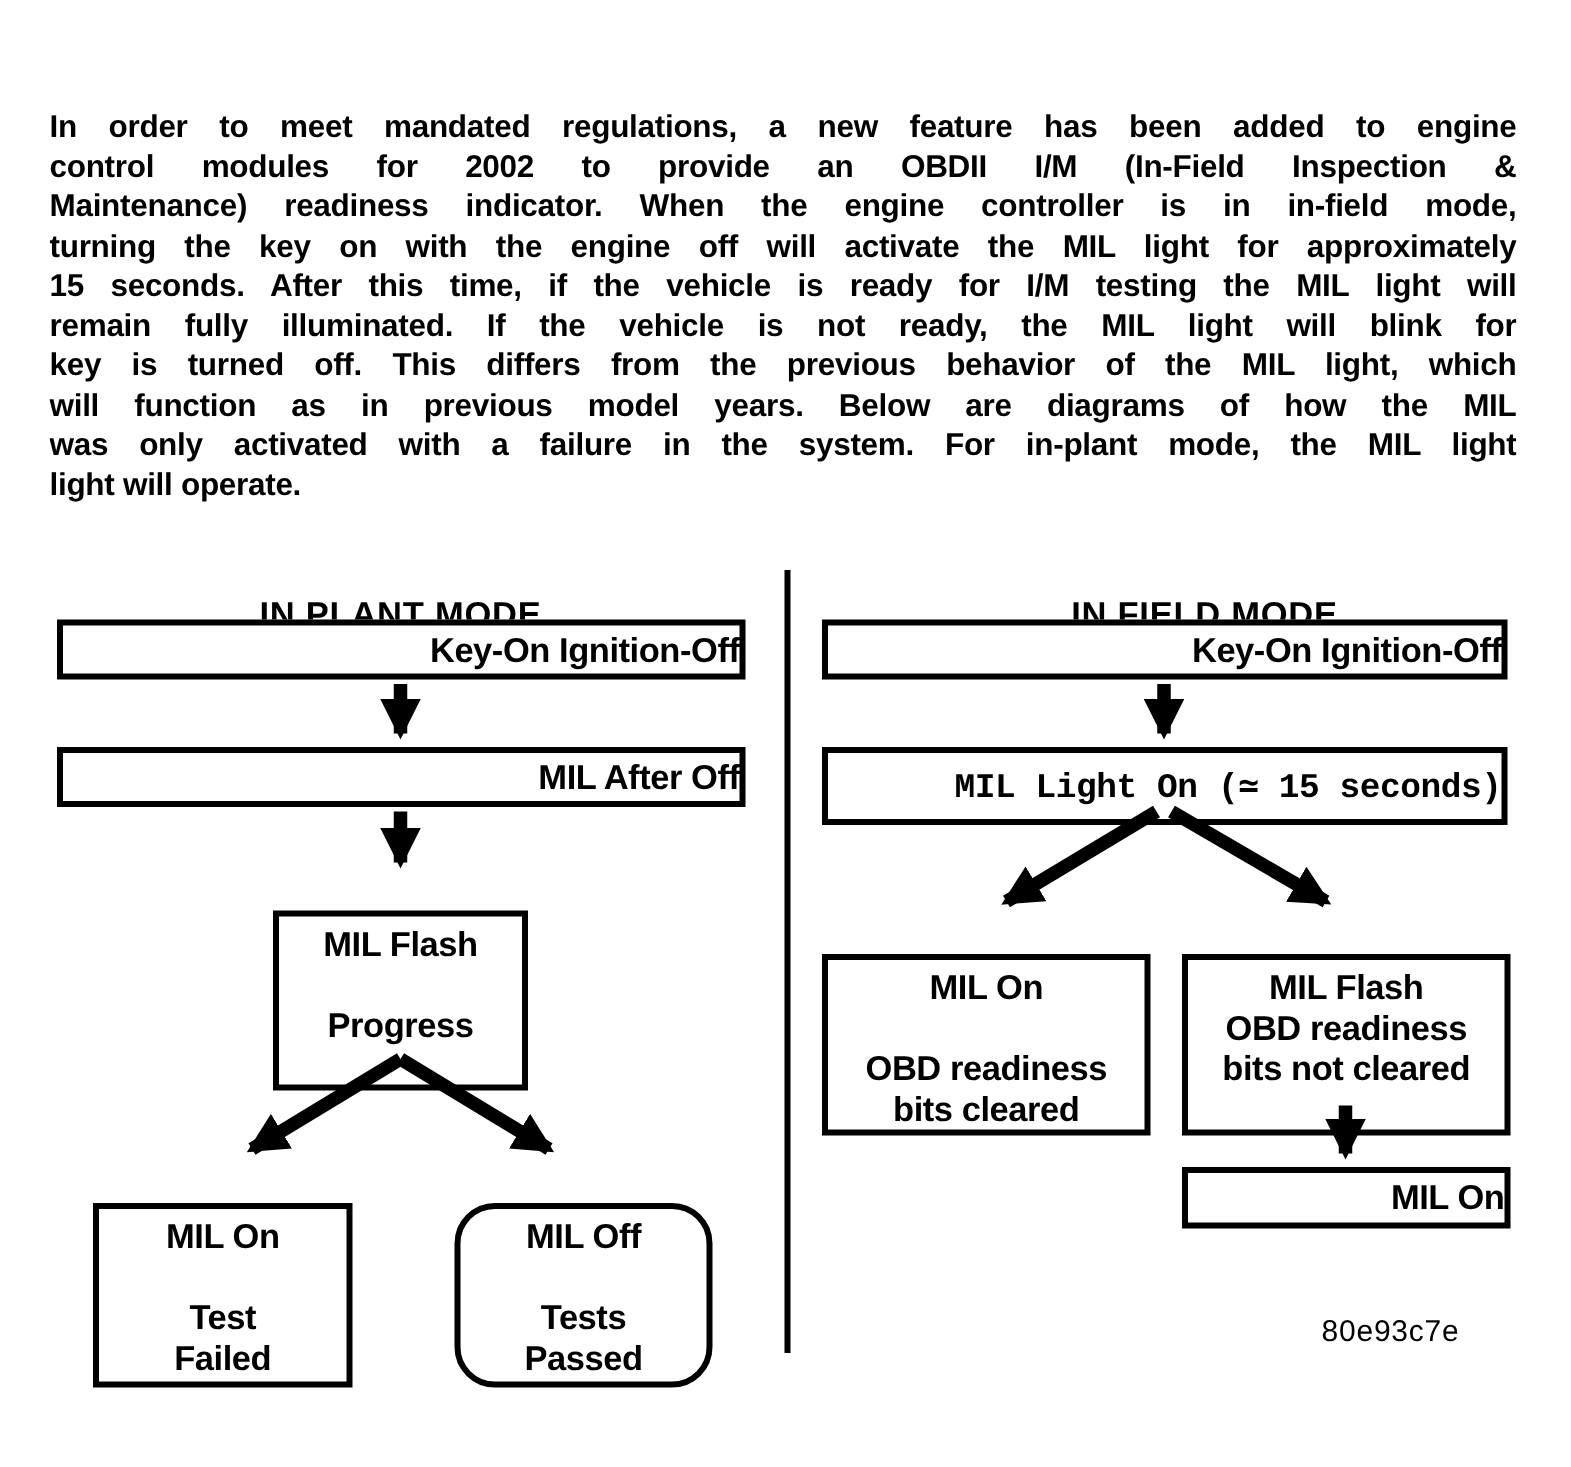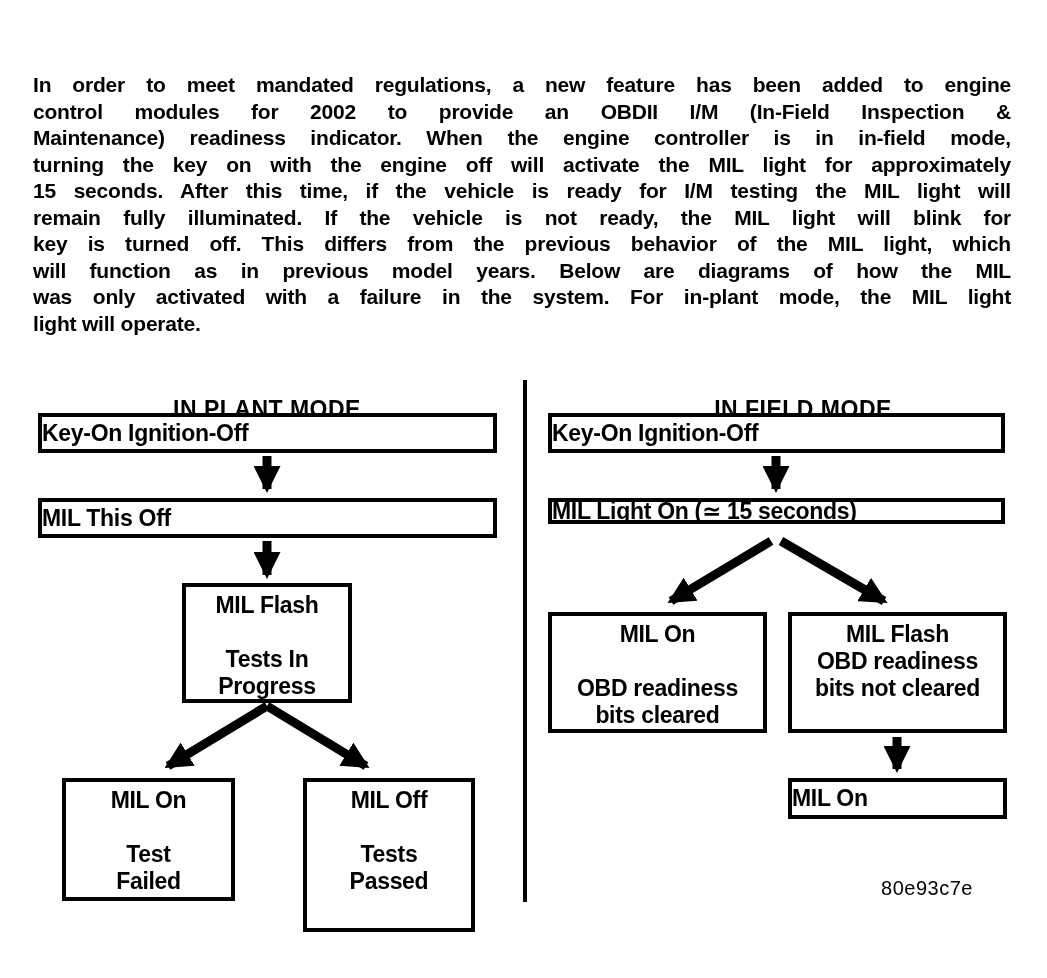--- a/index.html
+++ b/index.html
@@ -57,40 +57,41 @@
     border: 4px solid #000000;
     background: #ffffff;
     font-weight: bold;
     font-size: 23px;
     letter-spacing: -0.3px;
     text-align: center;
   }
   .fbox.single {
     display: flex;
     align-items: center;
-    justify-content: flex-start;
+    justify-content: flex-end;
   }
   .fbox.multi {
     padding-top: 5px;
+    margin-top: 24px;
   }
   .bl {
     min-height: 27px;
     height: 27px;
     line-height: 27px;
     white-space: nowrap;
   }
   
   #plant-box-keyon    { left: 38px;  top: 413px; width: 459px; height: 40px; }
   #plant-box-miloff   { left: 38px;  top: 498px; width: 459px; height: 40px; }
   #plant-box-milflash { left: 182px; top: 583px; width: 170px; height: 120px; }
   #plant-box-failed   { left: 62px;  top: 778px; width: 173px; height: 123px; }
-  #plant-box-passed   { left: 303px; top: 778px; width: 172px; height: 154px; }
+  #plant-box-passed   { left: 303px; top: 778px; width: 172px; height: 123px; border-radius: 27px; }
   
   #field-box-keyon    { left: 548px; top: 413px; width: 457px; height: 40px; }
-  #field-box-milon15  { left: 548px; top: 498px; width: 457px; height: 26px; }
+  #field-box-milon15  { left: 548px; top: 498px; width: 457px; height: 52px; font-family: Liberation Mono, monospace; }
   #field-box-cleared  { left: 548px; top: 612px; width: 219px; height: 121px; }
   #field-box-notclear { left: 788px; top: 612px; width: 219px; height: 121px; }
   #field-box-milfinal { left: 788px; top: 778px; width: 219px; height: 41px; }
   
   #divider {
     position: absolute;
     left: 523px;
     top: 380px;
     width: 4px;
     height: 522px;
@@ -135,26 +136,25 @@
 
   <div id="plant-title" class="mode-title">IN PLANT MODE</div>
   <div id="field-title" class="mode-title">IN FIELD MODE</div>
 
   <div id="divider"></div>
 
   <div id="plant-box-keyon" class="fbox single">
     <span>Key-On Ignition-Off</span>
   </div>
   <div id="plant-box-miloff" class="fbox single">
-    <span>MIL This Off</span>
+    <span>MIL After Off</span>
   </div>
   <div id="plant-box-milflash" class="fbox multi">
     <div class="bl">MIL Flash</div>
     <div class="bl"></div>
-    <div class="bl">Tests In</div>
     <div class="bl">Progress</div>
   </div>
   <div id="plant-box-failed" class="fbox multi">
     <div class="bl">MIL On</div>
     <div class="bl"></div>
     <div class="bl">Test</div>
     <div class="bl">Failed</div>
   </div>
   <div id="plant-box-passed" class="fbox multi">
     <div class="bl">MIL Off</div>

